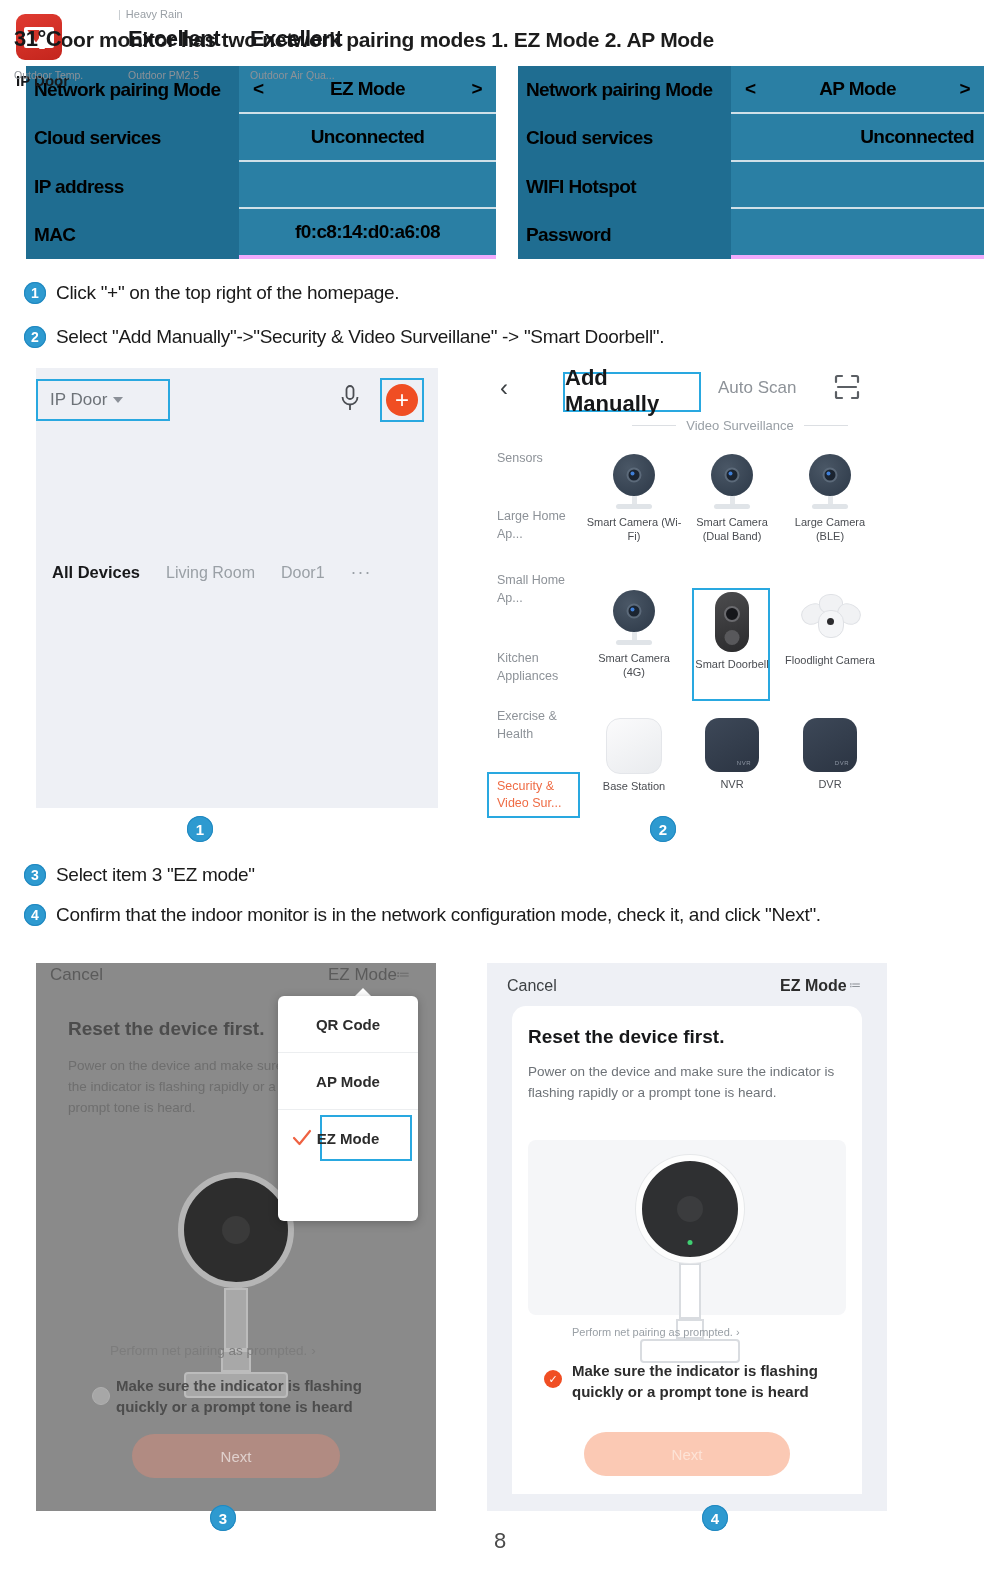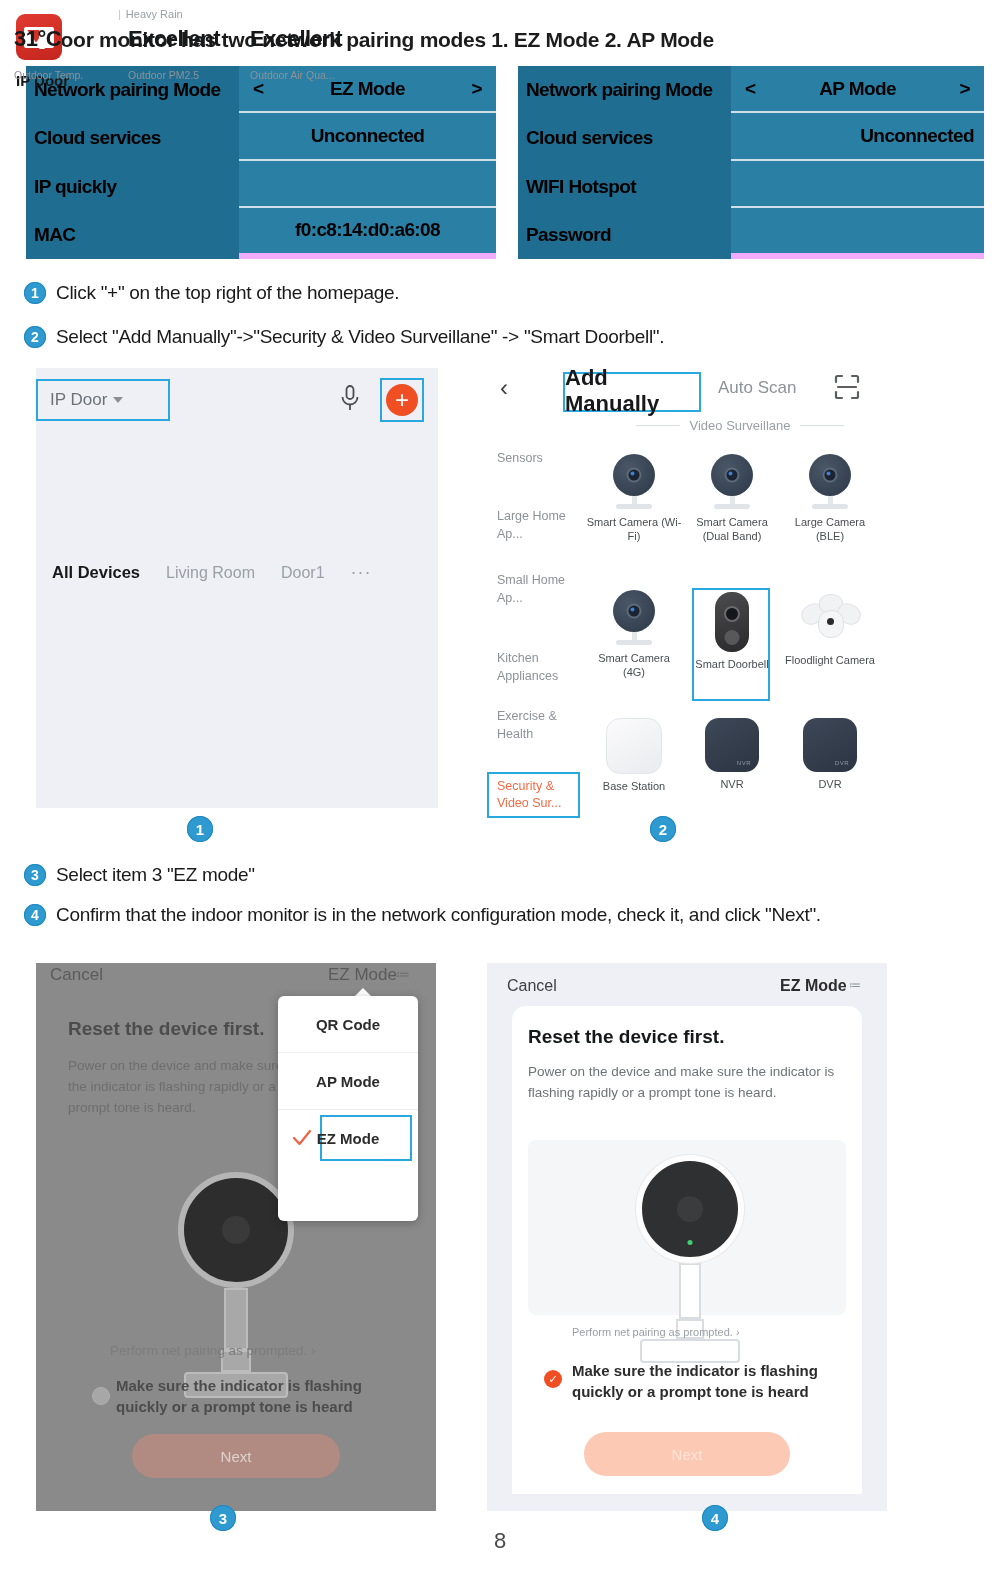--- a/index.html
+++ b/index.html
@@ -25,21 +25,21 @@
   .spec-left .spec-labelcol{width:213px;}
   .spec-right .spec-labelcol{width:213px;}
   .spec-cell{
     flex:1;display:flex;align-items:center;color:#000000;font-size:19px;
     font-weight:600;letter-spacing:-.6px;padding:7px 8px;box-sizing:border-box;
     position:relative;
   }
   .spec-valcol .spec-cell{
     justify-content:center;border-bottom:2px solid #cfe0e8;
   }
-  .spec-valcol .spec-cell:last-child{border-bottom:6px solid #f0abfc;}
+  .spec-valcol .spec-cell:last-child{border-bottom:4px solid #f0abfc;}
   .spec-valcol .spec-cell.align-right{justify-content:flex-end;padding-right:10px;}
   .spec-mode-row{display:flex;align-items:center;justify-content:space-between;width:100%;}
   .spec-arrow{font-size:19px;font-weight:700;padding:0 6px;}
   .spec-mode-name{flex:1;text-align:center;}
 
   
   .step{position:absolute;display:flex;align-items:flex-start;gap:10px;}
   .badge{
     width:22px;height:22px;border-radius:50%;background:#2e9ad0;color:#fff;
     font-size:14px;font-weight:700;display:flex;align-items:center;justify-content:center;
@@ -206,21 +206,21 @@
 <body>
 
 <div class="page">
 
   <div class="intro">Indoor monitor has two network pairing modes 1. EZ Mode  2. AP Mode</div>
 
   <div class="spec-table spec-left">
     <div class="spec-labelcol">
       <div class="spec-cell">Network pairing Mode</div>
       <div class="spec-cell">Cloud services</div>
-      <div class="spec-cell">IP quickly</div>
+      <div class="spec-cell">IP address</div>
       <div class="spec-cell">MAC</div>
     </div>
     <div class="spec-valcol">
       <div class="spec-cell">
         <div class="spec-mode-row">
           <span class="spec-arrow">&lt;</span>
           <span class="spec-mode-name">EZ Mode</span>
           <span class="spec-arrow">&gt;</span>
         </div>
       </div>
@@ -328,21 +328,21 @@
   <div class="s2-sideitem" style="top:508px;">Large Home Ap...</div>
   <div class="s2-sideitem" style="top:572px;">Small Home Ap...</div>
   <div class="s2-sideitem" style="top:650px;">Kitchen Appliances</div>
   <div class="s2-sideitem" style="top:708px;">Exercise &amp; Health</div>
   <div class="s2-sec-box">
     <span class="s2-sec-label">Security &amp; Video Sur...</span>
   </div>
 
   <div class="s2-sectionhdr">
     <span class="ln"></span>
-    <span class="tx">Video Surveillane</span>
+    <span class="tx">Video Surveillance</span>
     <span class="ln"></span>
   </div>
 
   <div class="s2-grid-item" style="left:586px;top:454px;">
     <div class="cam-icon">
       <div class="cam-head">
           <div class="cam-lens"></div>
         </div>
         <div class="cam-neck"></div>
         <div class="cam-base"></div>

